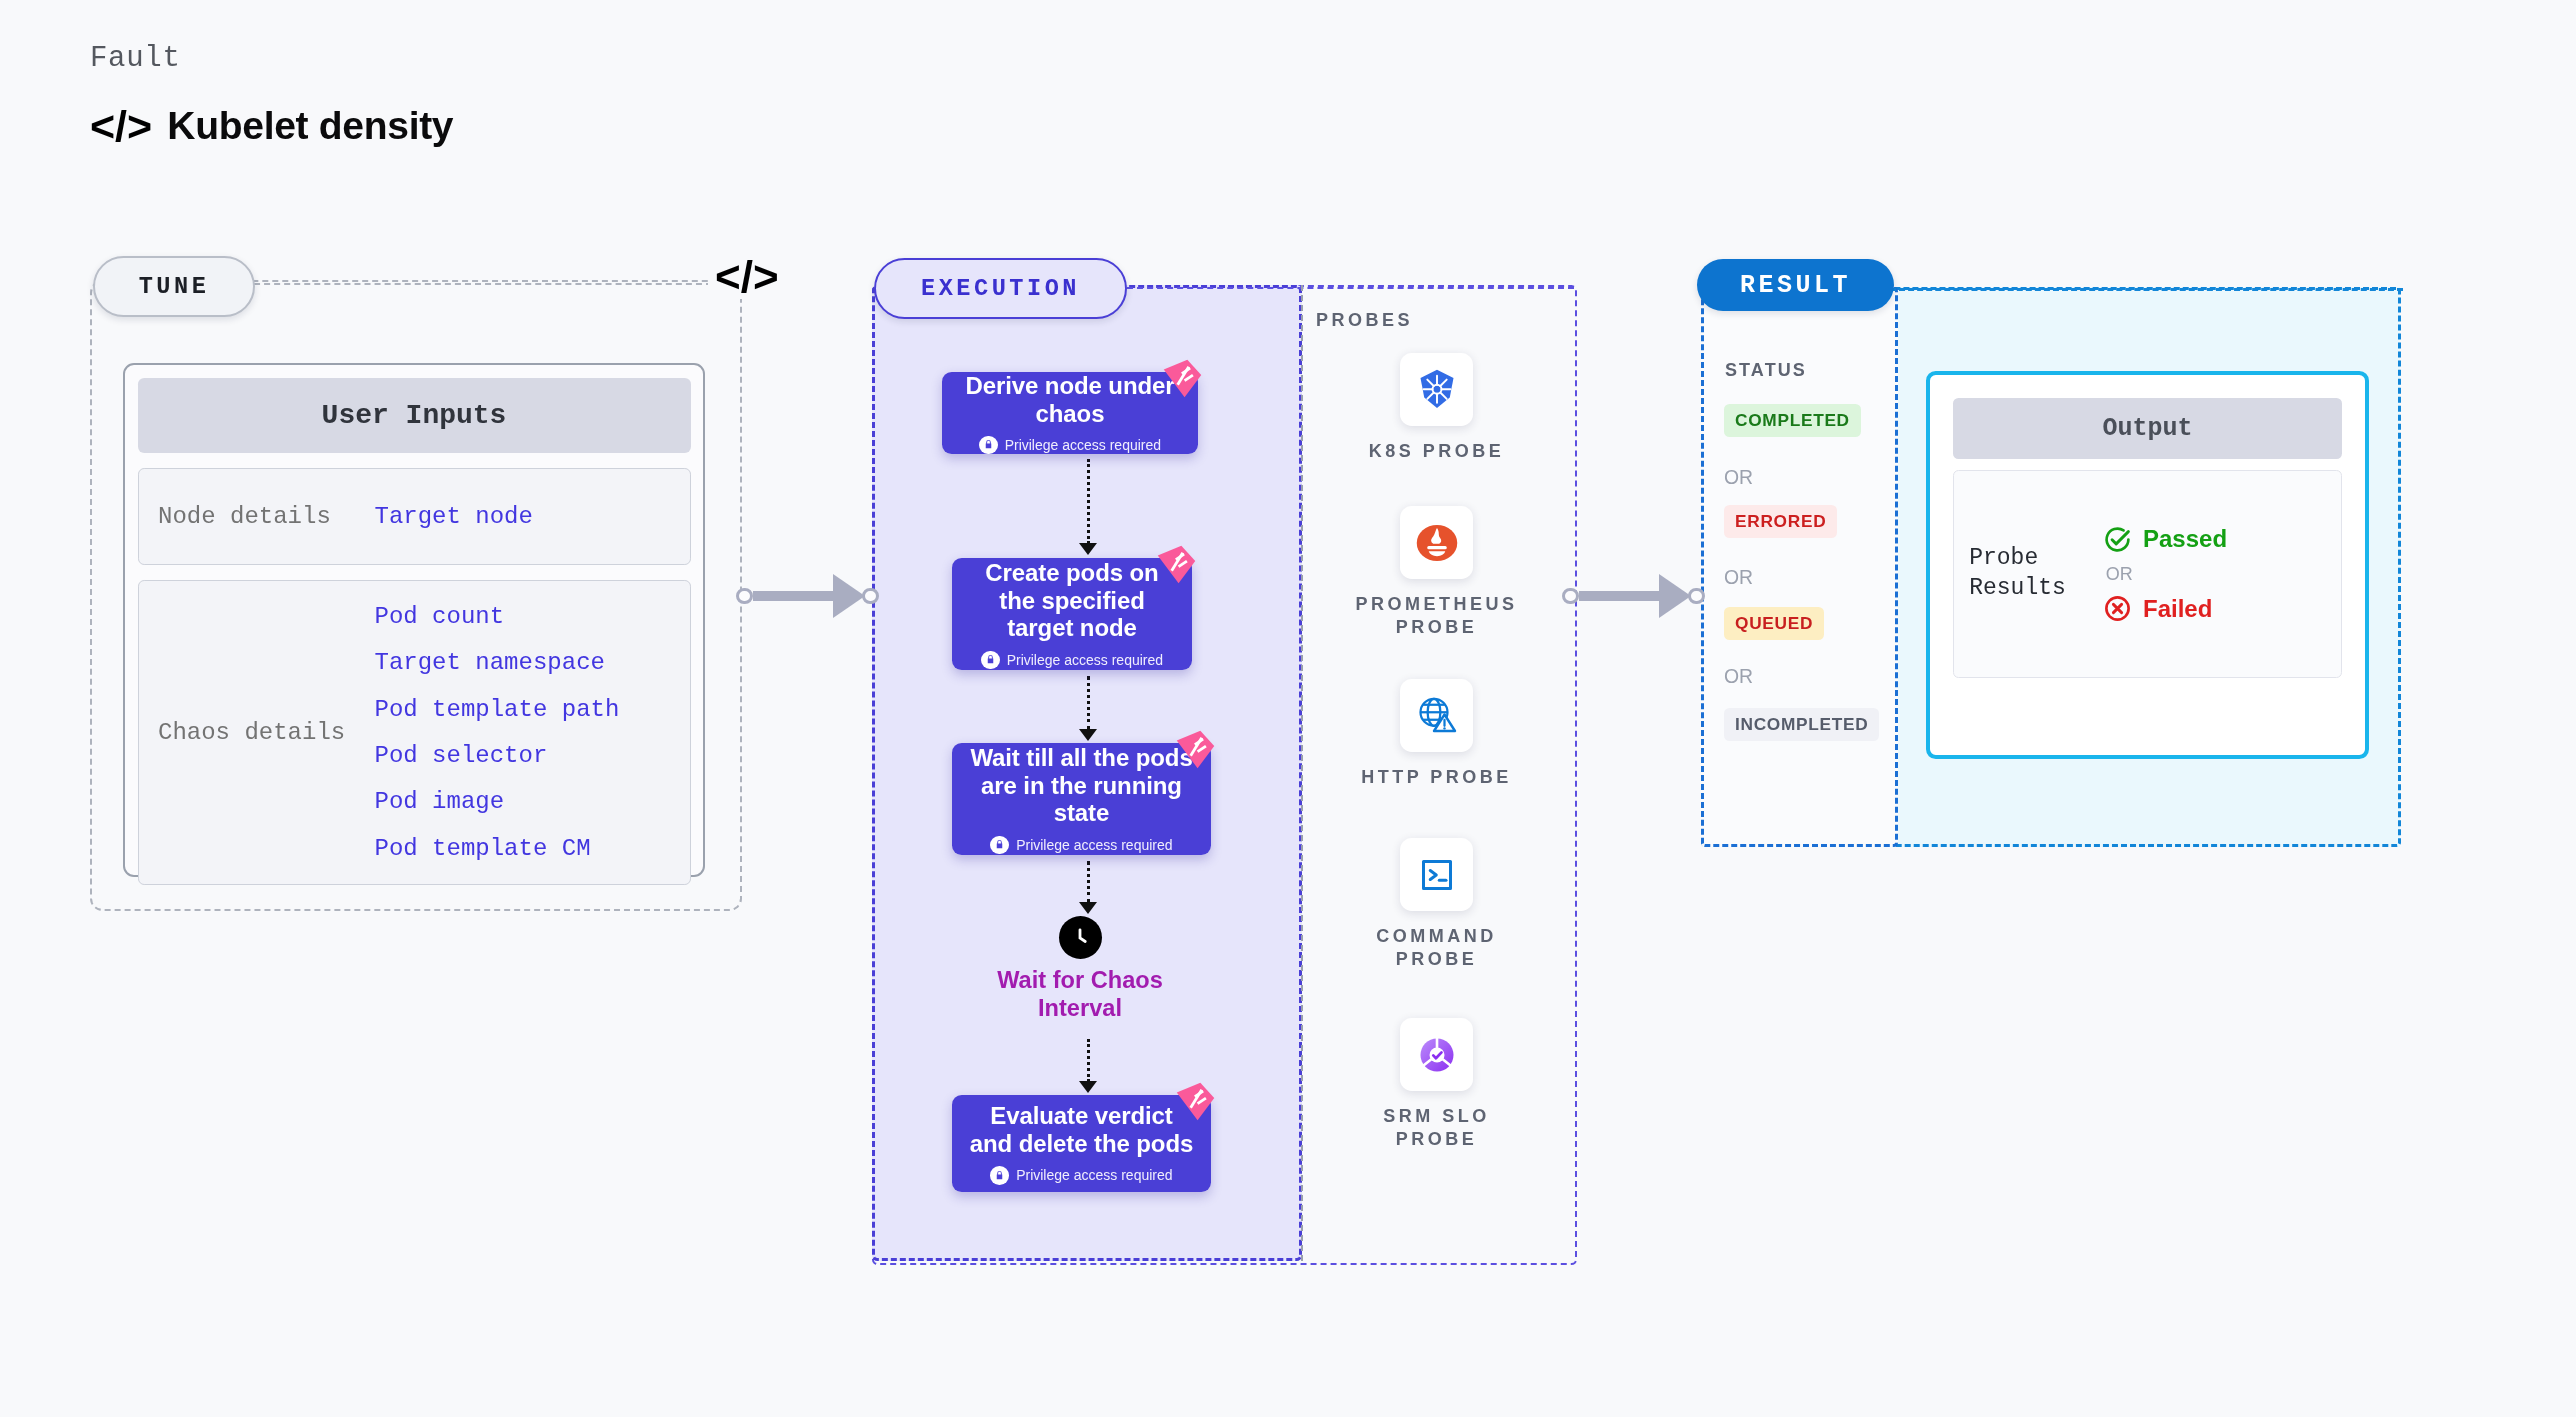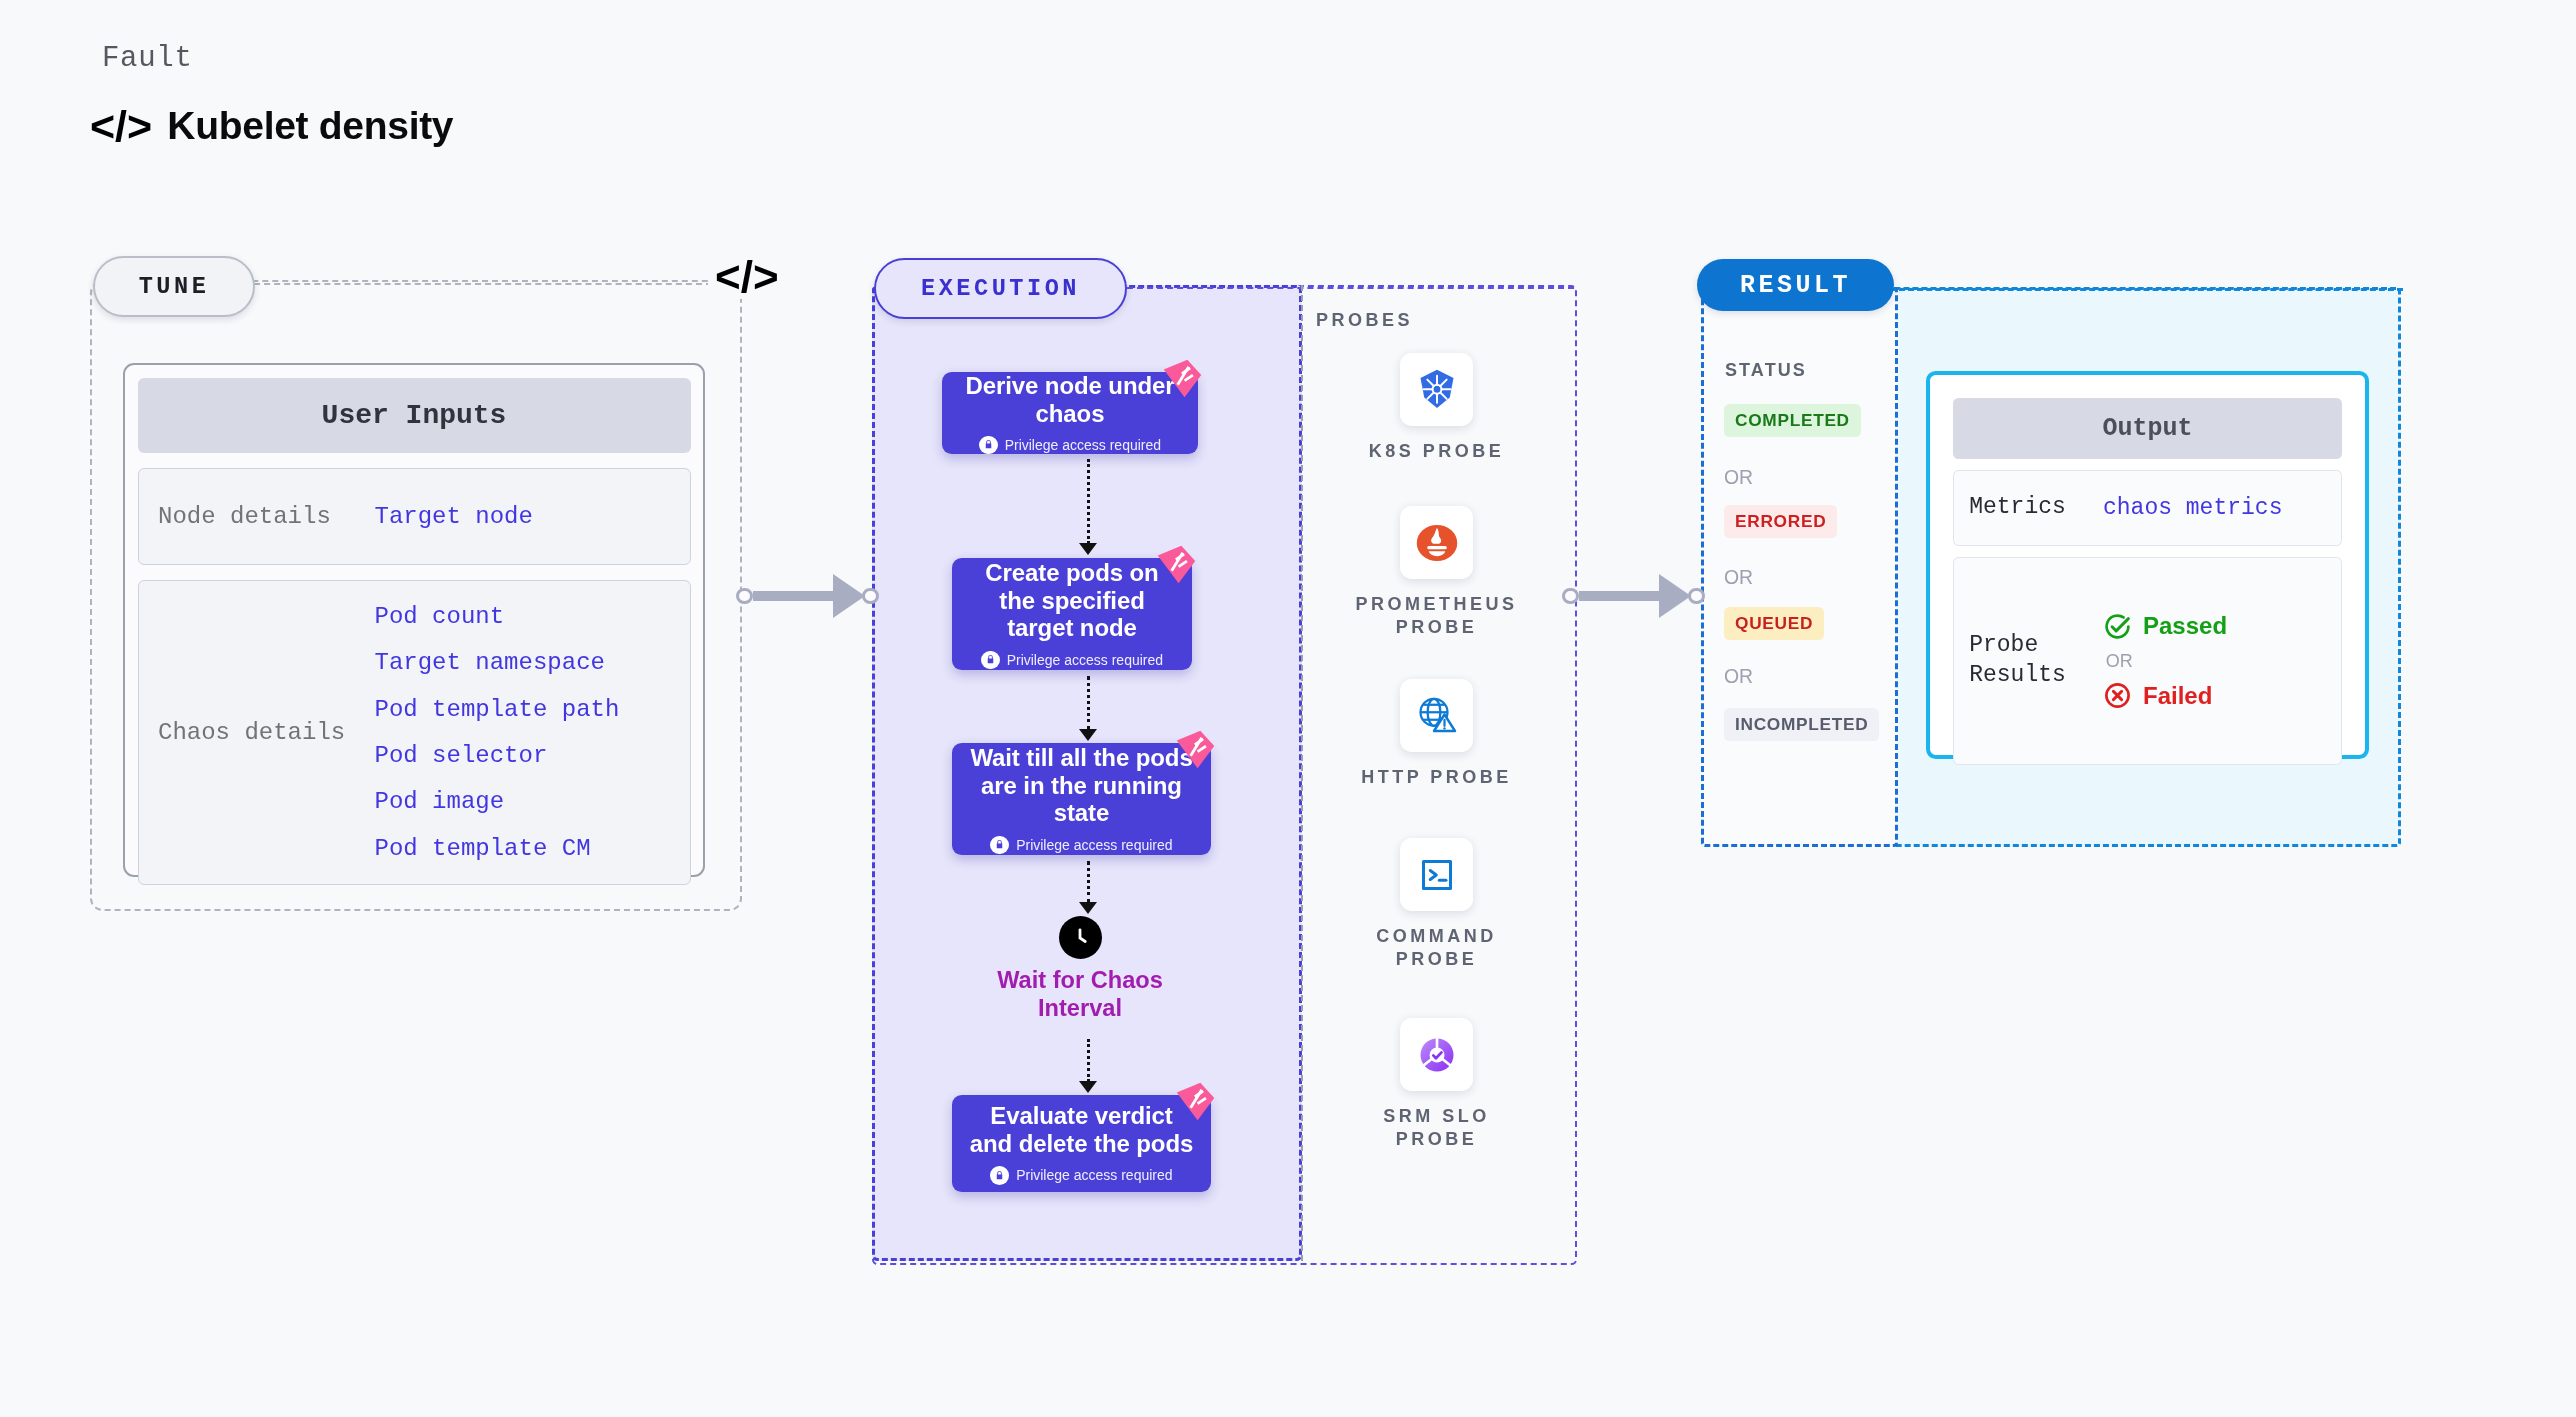--- a/index.html
+++ b/index.html
@@ -8,21 +8,21 @@
     background:#f8f9fb;
     font-family:"Liberation Sans", sans-serif;
     position:relative;
     overflow:hidden;
   }
 
   
   #header{position:absolute;left:90px;top:42px;}
   #fault-label{
     font-family:"Liberation Mono", monospace;
-    font-size:29px;color:#54585f;letter-spacing:0.7px;margin-left:12px;
+    font-size:29px;color:#54585f;letter-spacing:0.7px;
   }
   #title-row{display:flex;align-items:center;gap:15.2px;margin-top:29px;}
   #code-icon-title{
     font-size:43px;font-weight:700;color:#000;
     font-family:"Liberation Sans",sans-serif;line-height:1;
   }
   #page-title{font-size:39px;font-weight:700;color:#0b0b0c;letter-spacing:-0.3px;}
 
   
   .pill{
@@ -509,24 +509,20 @@
 <div class="or-text" id="or-1">OR</div>
 <div class="status-badge" id="sb-2">ERRORED</div>
 <div class="or-text" id="or-2">OR</div>
 <div class="status-badge" id="sb-3">QUEUED</div>
 <div class="or-text" id="or-3">OR</div>
 <div class="status-badge" id="sb-4">INCOMPLETED</div>
 
 <div id="output-card">
   <div id="output-header">Output</div>
 
-  <div id="metrics-row">
-    <div class="out-label">Metrics</div>
-    <div id="metrics-value">chaos metrics</div>
-  </div>
 
   <div id="probe-results-row">
     <div class="out-label">Probe Results</div>
     <div class="verdict-list">
       <div class="verdict" id="v-pass">
         <svg viewBox="0 0 24 24">
           <path d="M21 12a9 9 0 11-4-7.5" fill="none" stroke="#14a014" stroke-width="2.2" stroke-linecap="round"></path>
           <path d="M7.5 12.2l3.4 3.4L21 5.5" fill="none" stroke="#14a014" stroke-width="2.4" stroke-linecap="round" stroke-linejoin="round"></path>
         </svg>
         <span>Passed</span>

